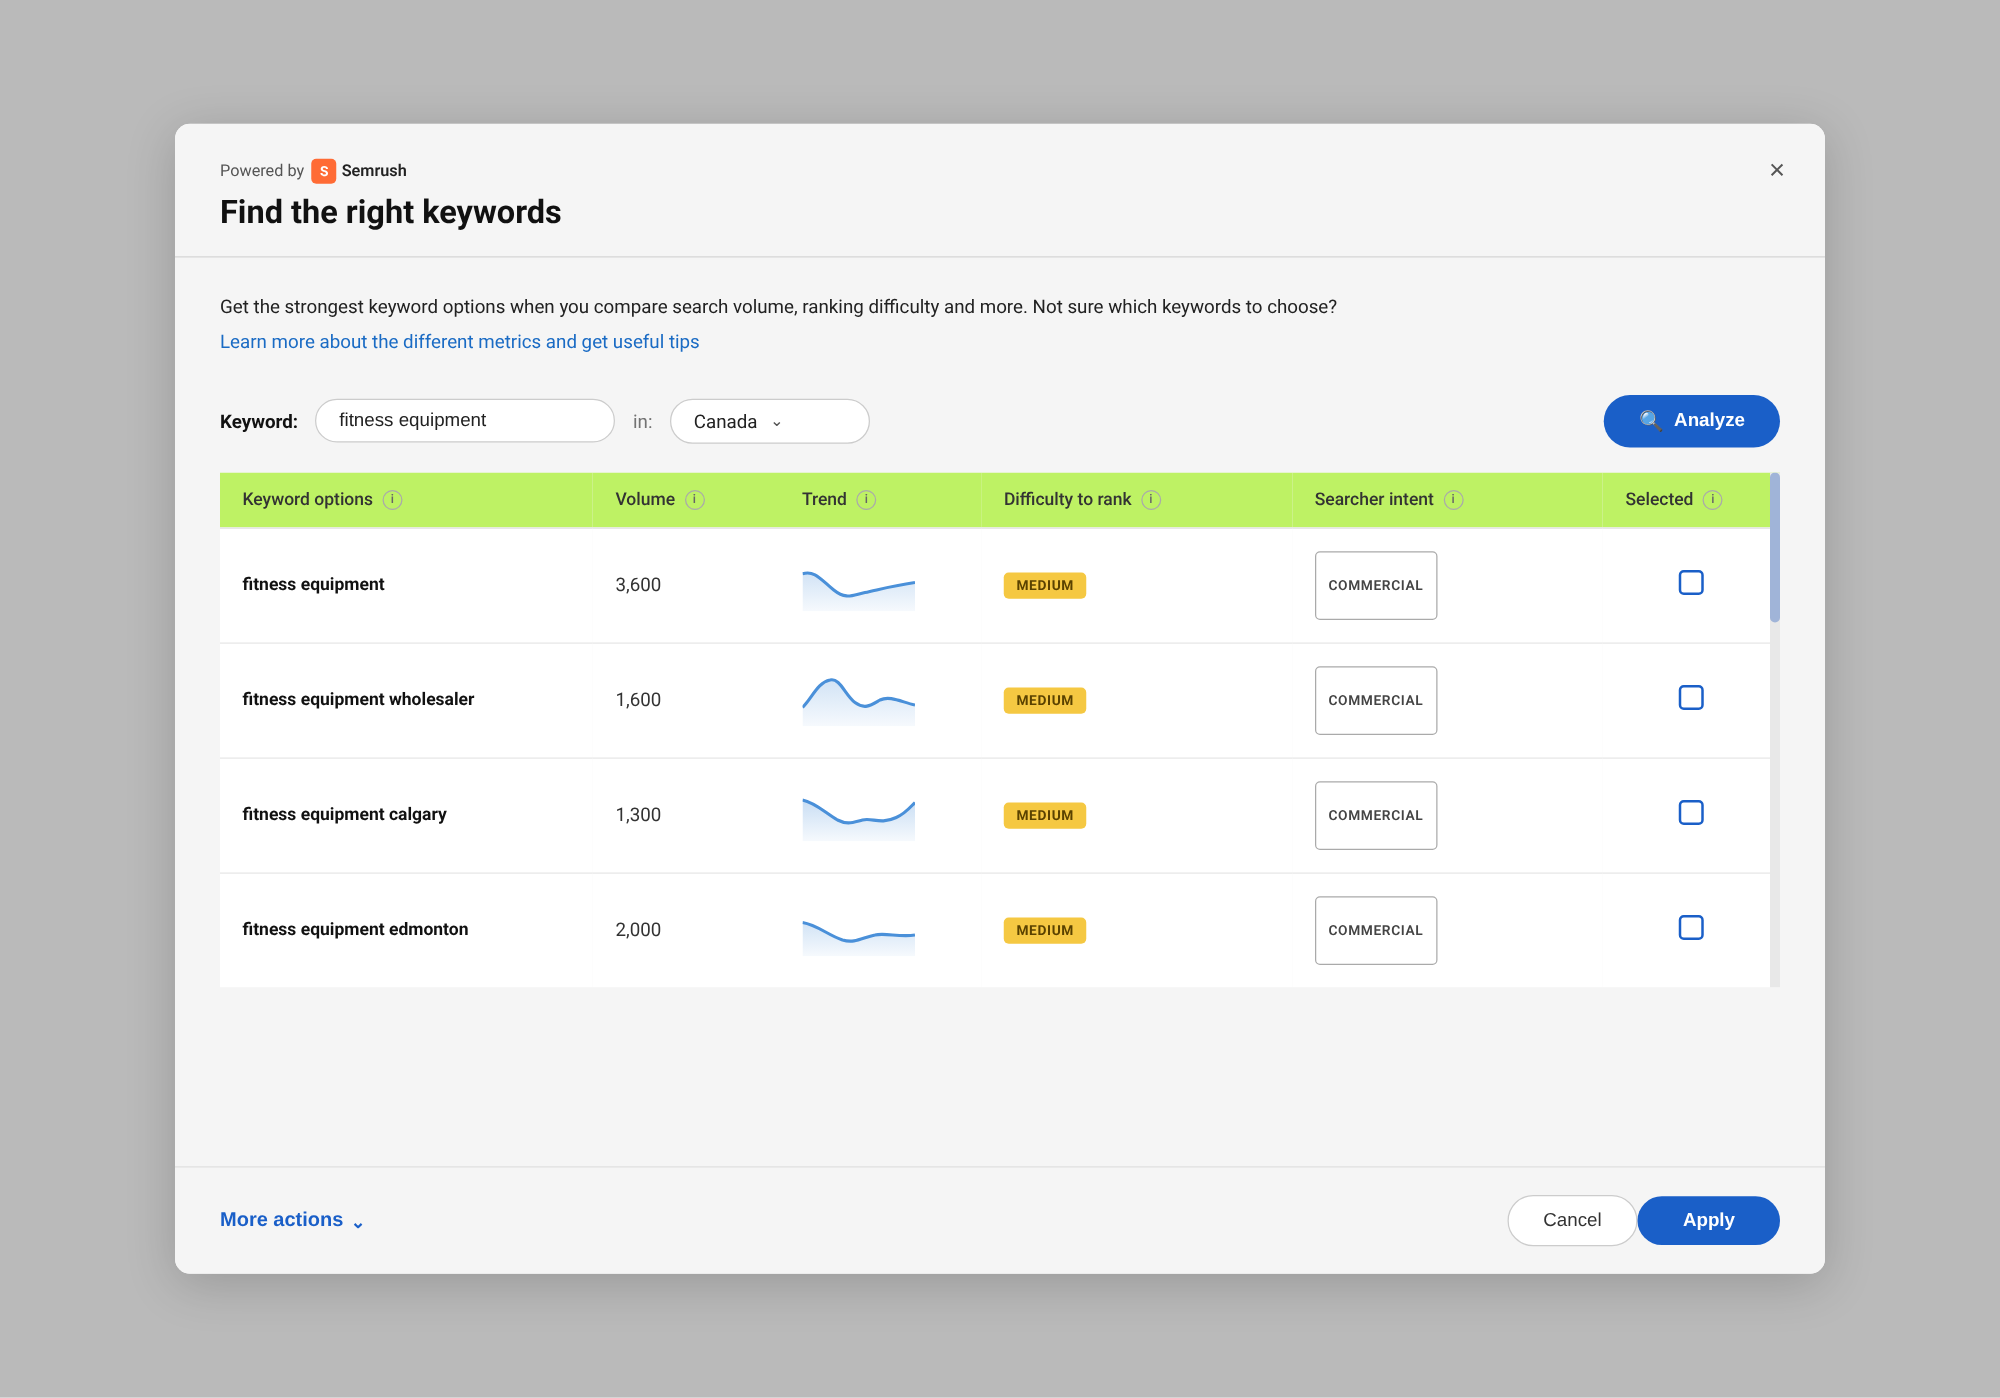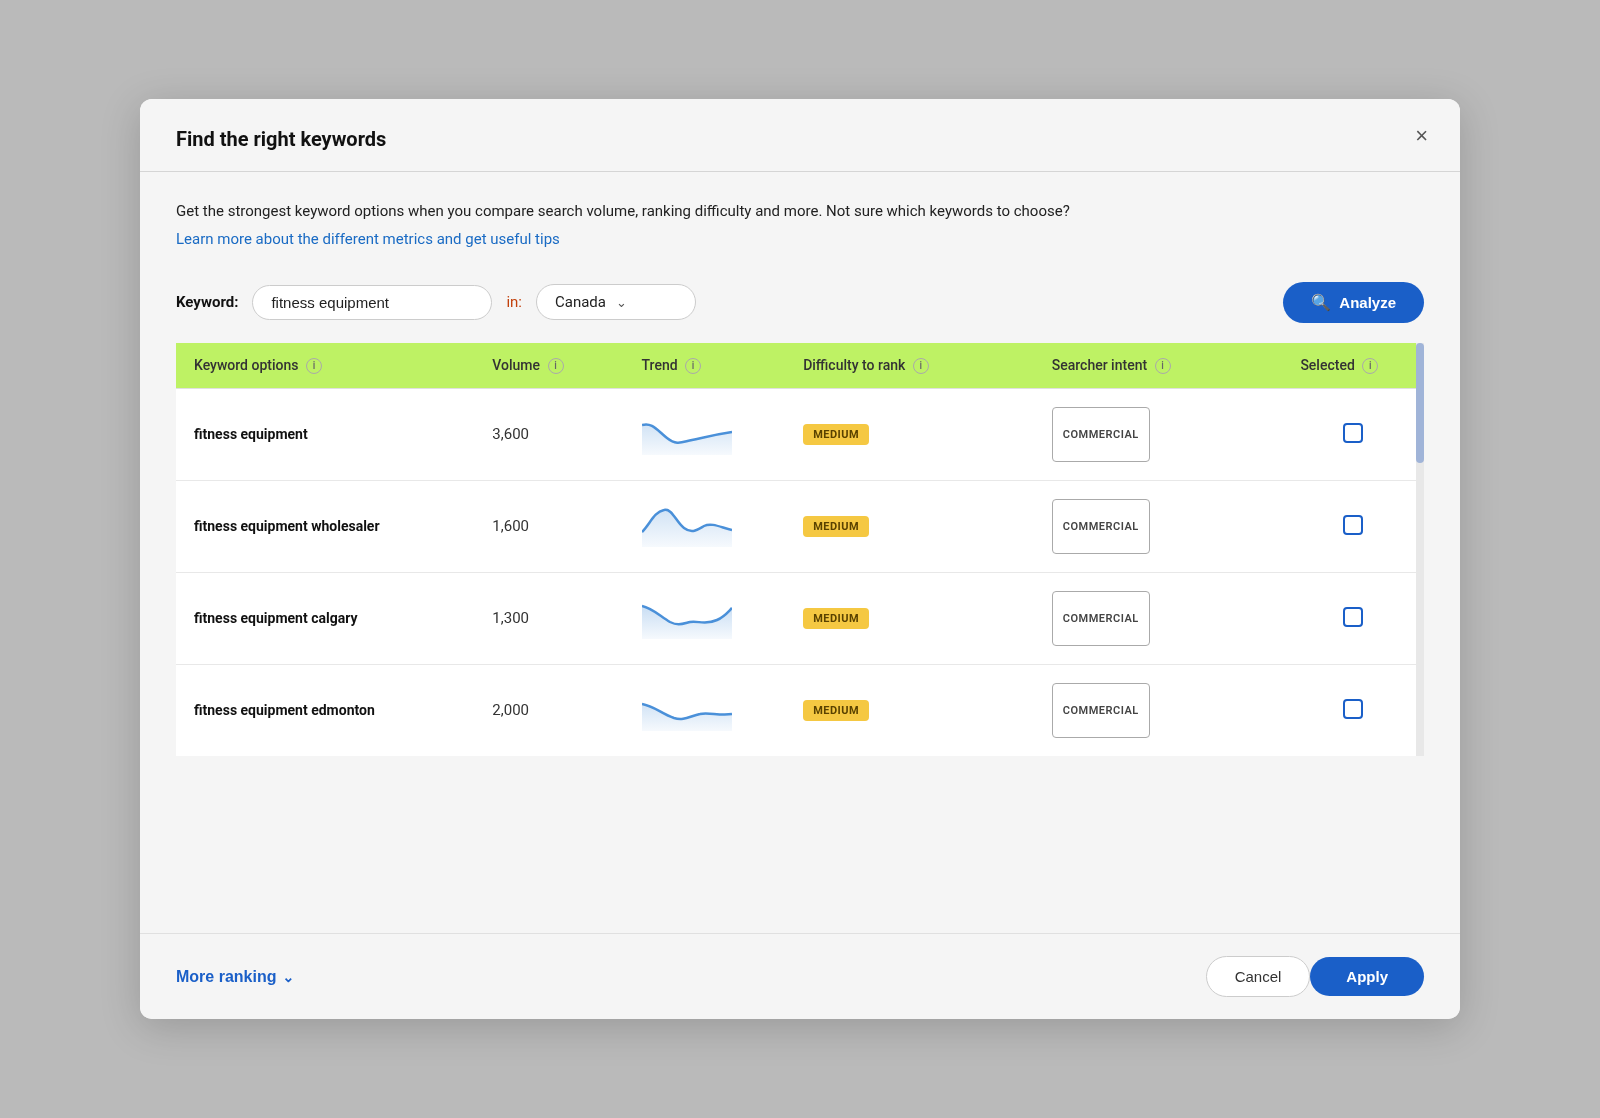--- a/index.html
+++ b/index.html
@@ -66,21 +66,21 @@
       border-radius: 4px;
       display: flex;
       align-items: center;
       justify-content: center;
       color: white;
       font-size: 11px;
       font-weight: bold;
     }
 
     .modal-title {
-      font-size: 20px;
+      font-size: 26px;
       font-weight: 700;
       color: #111;
       margin-bottom: 0;
       padding-bottom: 20px;
     }
 
     .close-btn {
       position: absolute;
       top: 22px;
       right: 28px;
@@ -141,21 +141,21 @@
       padding: 8px 18px;
       font-size: 15px;
       width: 240px;
       outline: none;
       background: white;
       color: #222;
     }
 
     .in-label {
       font-size: 15px;
-      color: #c2410c;
+      color: #737373;
       white-space: nowrap;
     }
 
     .country-select {
       border: 1.5px solid #ccc;
       border-radius: 20px;
       padding: 8px 18px;
       font-size: 15px;
       background: white;
       color: #222;
@@ -383,20 +383,27 @@
     th.col-intent  { width: 200px; }
     th.col-sel     { width: 80px; }
   </style>
 </head>
 <body>
 
 <div class="modal-overlay">
   <div class="modal">
 
     <div class="modal-header">
+      <div class="powered-by">
+        <span>Powered by</span>
+        <span class="semrush-logo">
+          <span class="semrush-icon">S</span>
+          <span>Semrush</span>
+        </span>
+      </div>
       <div class="modal-title">Find the right keywords</div>
       <button class="close-btn">×</button>
     </div>
 
     <div class="modal-divider"></div>
 
     <div class="modal-body">
 
       <p class="description">Get the strongest keyword options when you compare search volume, ranking difficulty and more. Not sure which keywords to choose?</p>
       <a class="learn-more-link">Learn more about the different metrics and get useful tips</a>
@@ -573,21 +580,21 @@
         </table>
         <div class="scrollbar-track">
           <div class="scrollbar-thumb"></div>
         </div>
       </div>
 
     </div>
 
     <div class="modal-footer">
       <button class="more-actions">
-        <span>More ranking</span>
+        <span>More actions</span>
         <span style="font-size:14px;">⌄</span>
       </button>
       <div class="footer-right">
         <button class="cancel-btn">Cancel</button>
         <button class="apply-btn">Apply</button>
       </div>
     </div>
 
   </div>
 </div>

